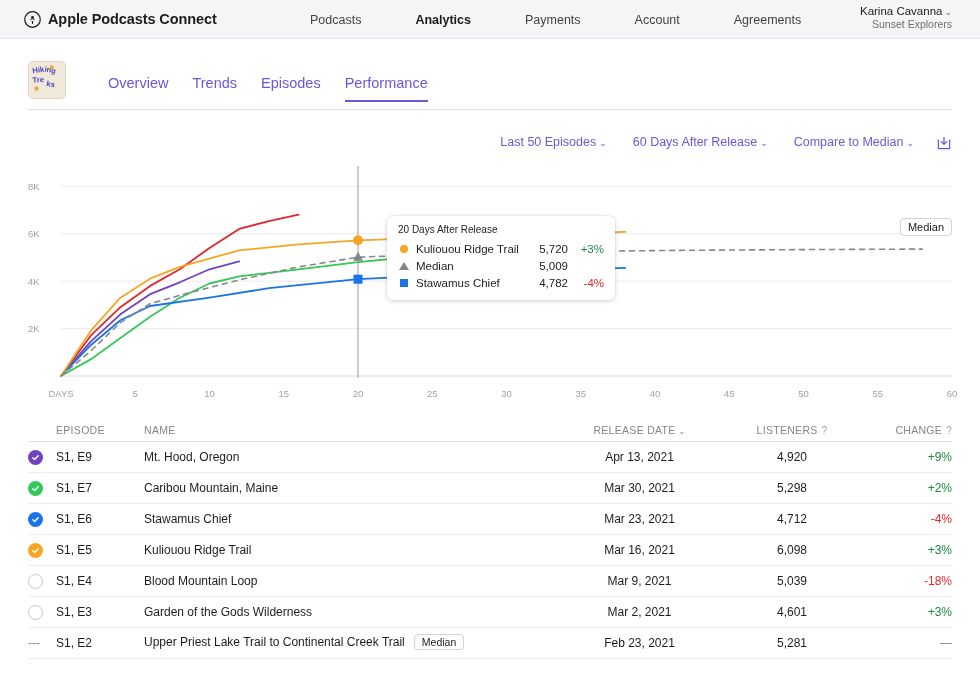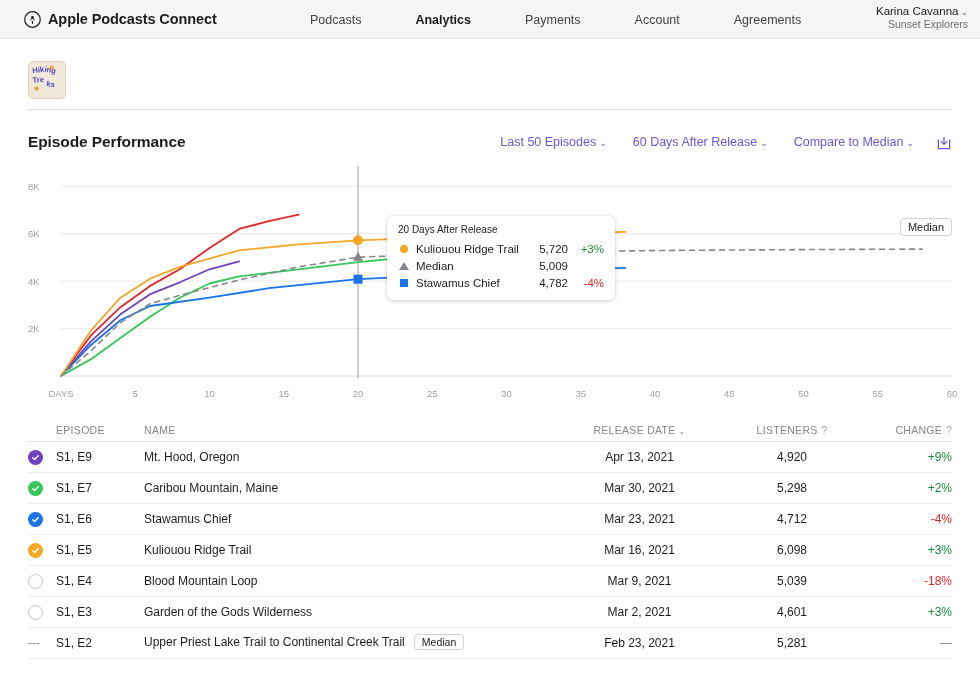--- a/index.html
+++ b/index.html
@@ -37,21 +37,21 @@
     position: absolute; left: 310px; top: 0; height: 39px;
   }
   .nav-link {
     font-size: 12.5px; color: #424245;
     padding: 0 0; margin-right: 54px;
     white-space: nowrap; cursor: pointer;
   }
   .nav-link.active { color: #1d1d1f; font-weight: bold; }
   .nav-link:last-child { margin-right: 0; }
   .account {
-    position: absolute; right: 12px; top: 4px;
+    position: absolute; right: 28px; top: 4px;
     text-align: right; line-height: 1.25;
   }
   .account-name {
     font-size: 11.5px; color: #1d1d1f; white-space: nowrap;
   }
   .account-name .chev { font-size: 9px; color: #6e6e73; margin-left: 2px; }
   .account-sub { font-size: 10.5px; color: #6e6e73; white-space: nowrap; }
 
   
   .showhead {
@@ -261,25 +261,30 @@
         <text x="16" y="10" transform="rotate(10 16 10)">ing</text>
         <text x="4" y="22" transform="rotate(-5 4 22)">Tre</text>
         <text x="18" y="25" transform="rotate(12 18 25)">ks</text>
       </g>
       <g fill="#e8a33d">
         <rect x="22" y="4" width="4" height="4" transform="rotate(20 24 6)"></rect>
         <rect x="6" y="26" width="4" height="4" transform="rotate(-15 8 28)"></rect>
       </g>
     </svg>
   </div>
+  <div class="subtabs" id="subtabs">
+      <div class="subtab">Overview</div>
+      <div class="subtab">Trends</div>
+      <div class="subtab">Episodes</div>
+      <div class="subtab active">Performance</div>
+    </div>
 </div>
 <div class="head-rule"></div>
 
 <div class="sectionbar">
-  <div class="section-title">Episode Performance</div>
   <div class="controls" id="controls">
     <div class="control"><span>Last 50 Episodes</span><span class="chev">⌄</span></div>
       <div class="control"><span>60 Days After Release</span><span class="chev">⌄</span></div>
       <div class="control"><span>Compare to Median</span><span class="chev">⌄</span></div>
       <svg class="export-btn" viewBox="0 0 20 21">
       <path d="M3 7V18.2h14V7" fill="none" stroke="#6e56d8" stroke-width="1.6" stroke-linejoin="round"></path>
       <path d="M10 4.2v8.4M6.6 9.4 10 12.9l3.4-3.5" fill="none" stroke="#6e56d8" stroke-width="1.6" stroke-linecap="round" stroke-linejoin="round"></path>
     </svg>
   </div>
 </div>

